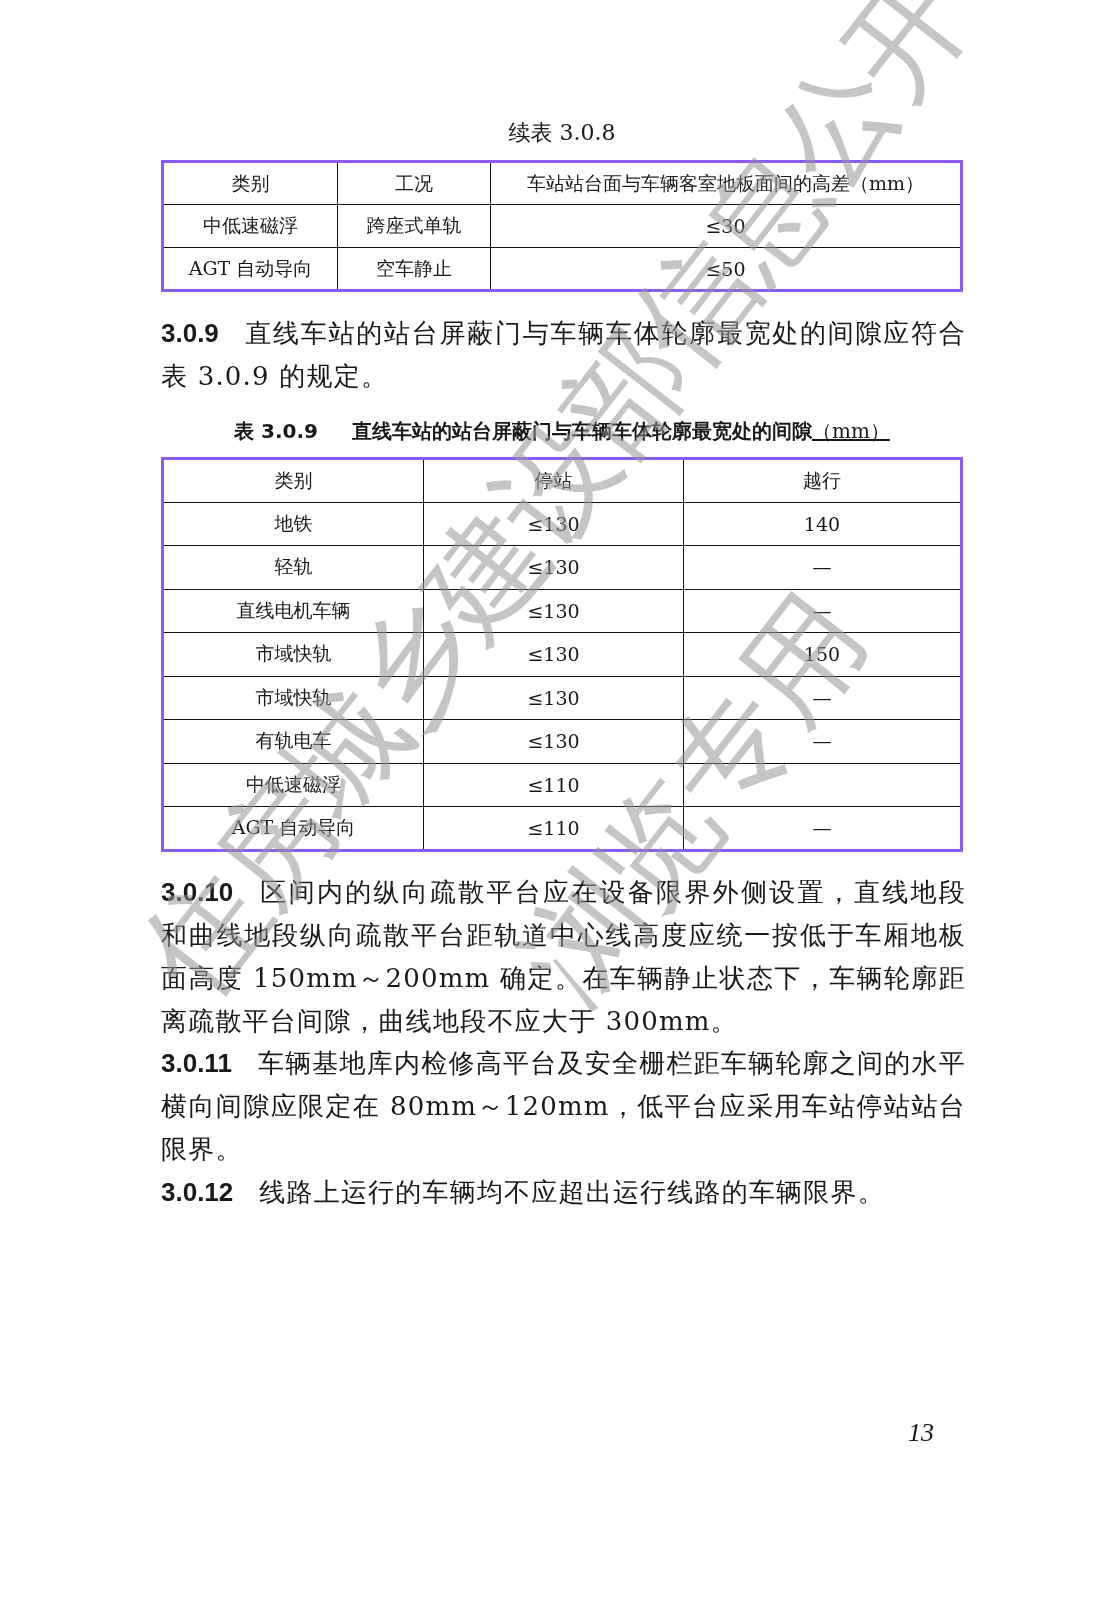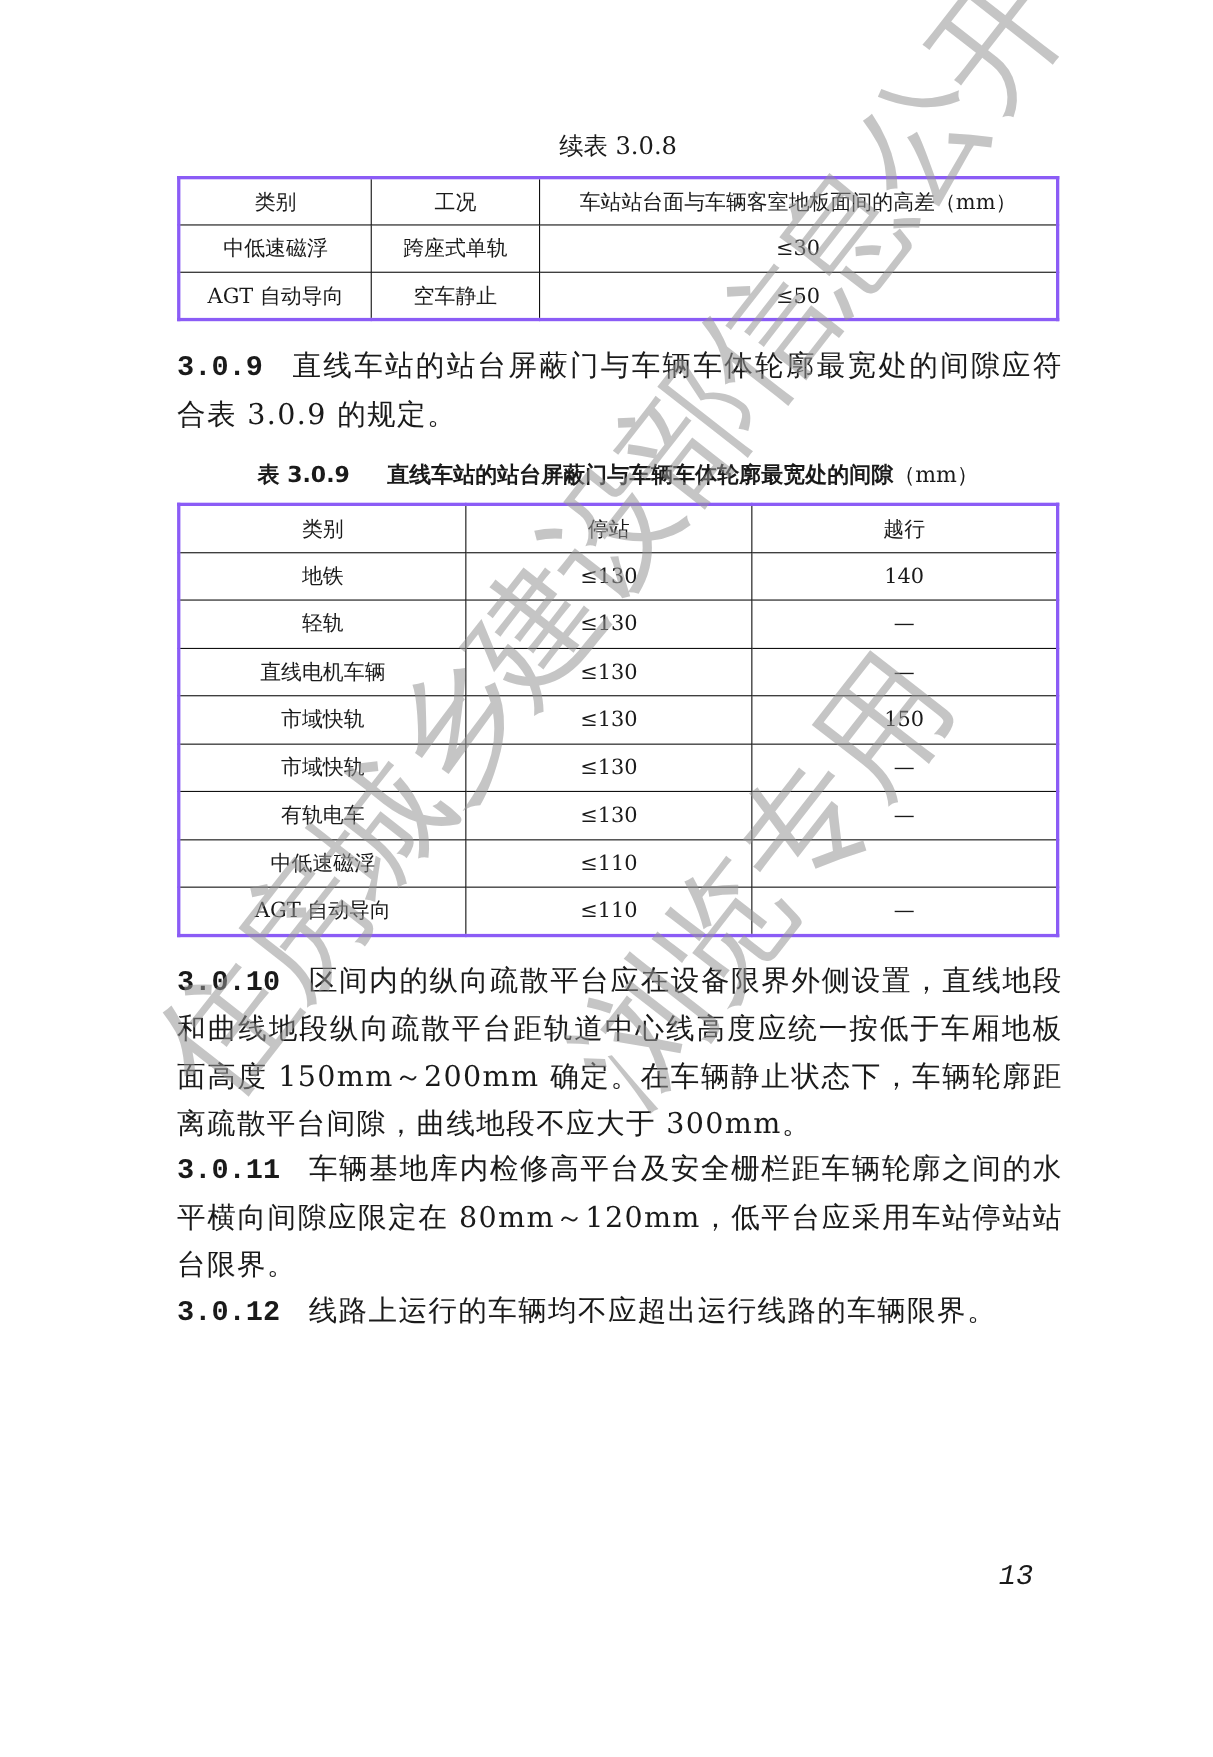--- a/index.html
+++ b/index.html
@@ -3,41 +3,41 @@
 <meta charset="utf-8">
 <style>
   html, body { margin: 0; padding: 0; background: #ffffff; }
   body { width: 1103px; height: 1597px; position: relative; overflow: hidden;
          font-family: "DejaVu Serif", "Liberation Serif", serif; color: #1a1a1a; }
   .page { position: absolute; left: 0; top: 0; width: 1103px; height: 1597px; margin-left: 20px; }
 
   .caption { position: absolute; left: 141px; width: 802px; text-align: center; font-size: 22px; }
   .caption.cont { top: 118px; }
   .caption.t309 { top: 418px; font-size: 20px; font-weight: bold; font-family: "DejaVu Sans", "Liberation Sans", sans-serif; }
-  .caption .unit { font-weight: normal; font-family: "DejaVu Serif", "Liberation Serif", serif; }
+  .caption .unit { font-weight: normal; font-family: "DejaVu Serif", "Liberation Serif", serif; text-decoration: underline; }
 
   table.grid { position: absolute; left: 141px; width: 802px; border-collapse: collapse;
                border: 3px solid #8b5cf6; font-size: 19px; table-layout: fixed; }
   table.grid td, table.grid th { border: 1.5px solid #111; text-align: center; vertical-align: middle;
                font-weight: normal; padding: 0; }
   table.t308 { top: 160px; }
   table.t308 tr { height: 43px; }
   table.t309 { top: 457px; }
   table.t309 tr { height: 43.5px; }
 
   .para { position: absolute; left: 141px; width: 805px; font-size: 26px; line-height: 43px;
           letter-spacing: 1.2px; text-align: justify; }
-  .para .num { font-weight: bold; font-family: Liberation Mono, monospace; margin-right: 26px; letter-spacing: 0; }
+  .para .num { font-weight: bold; font-family: Liberation Sans, sans-serif; margin-right: 26px; letter-spacing: 0; }
   .p309 { top: 312px; }
   .p3010 { top: 871px; }
   .p3011 { top: 1042px; }
   .p3012 { top: 1171px; }
 
   .page-number { position: absolute; left: 888px; top: 1418px; font-size: 26px; font-style: italic;
-                 font-family: Liberation Mono, monospace; }
+                 font-family: Liberation Serif, serif; }
 
   .watermark { position: absolute; color: rgba(150,150,150,0.55); font-size: 118px; white-space: nowrap;
                font-family: "DejaVu Serif", "Liberation Serif", serif; transform-origin: left center;
                pointer-events: none; font-weight: 300; }
   .wm1 { left: 150px; top: 900px; transform: rotate(-52deg); letter-spacing: -4px; }
   .wm2 { left: 530px; top: 905px; transform: rotate(-52deg); letter-spacing: 0px; }
 </style>
 </head>
 <body>
 

